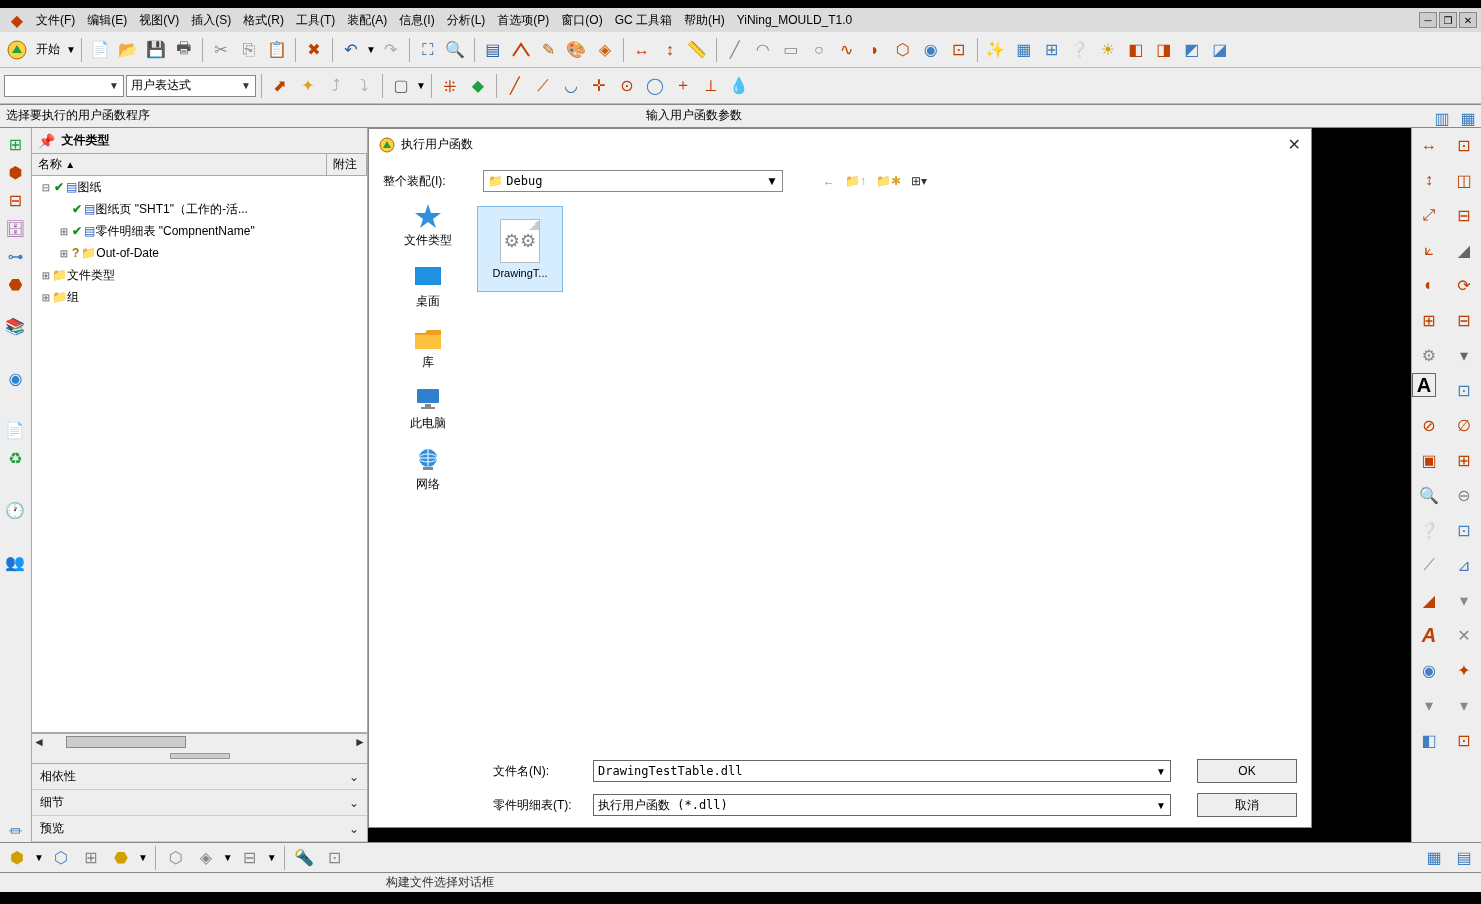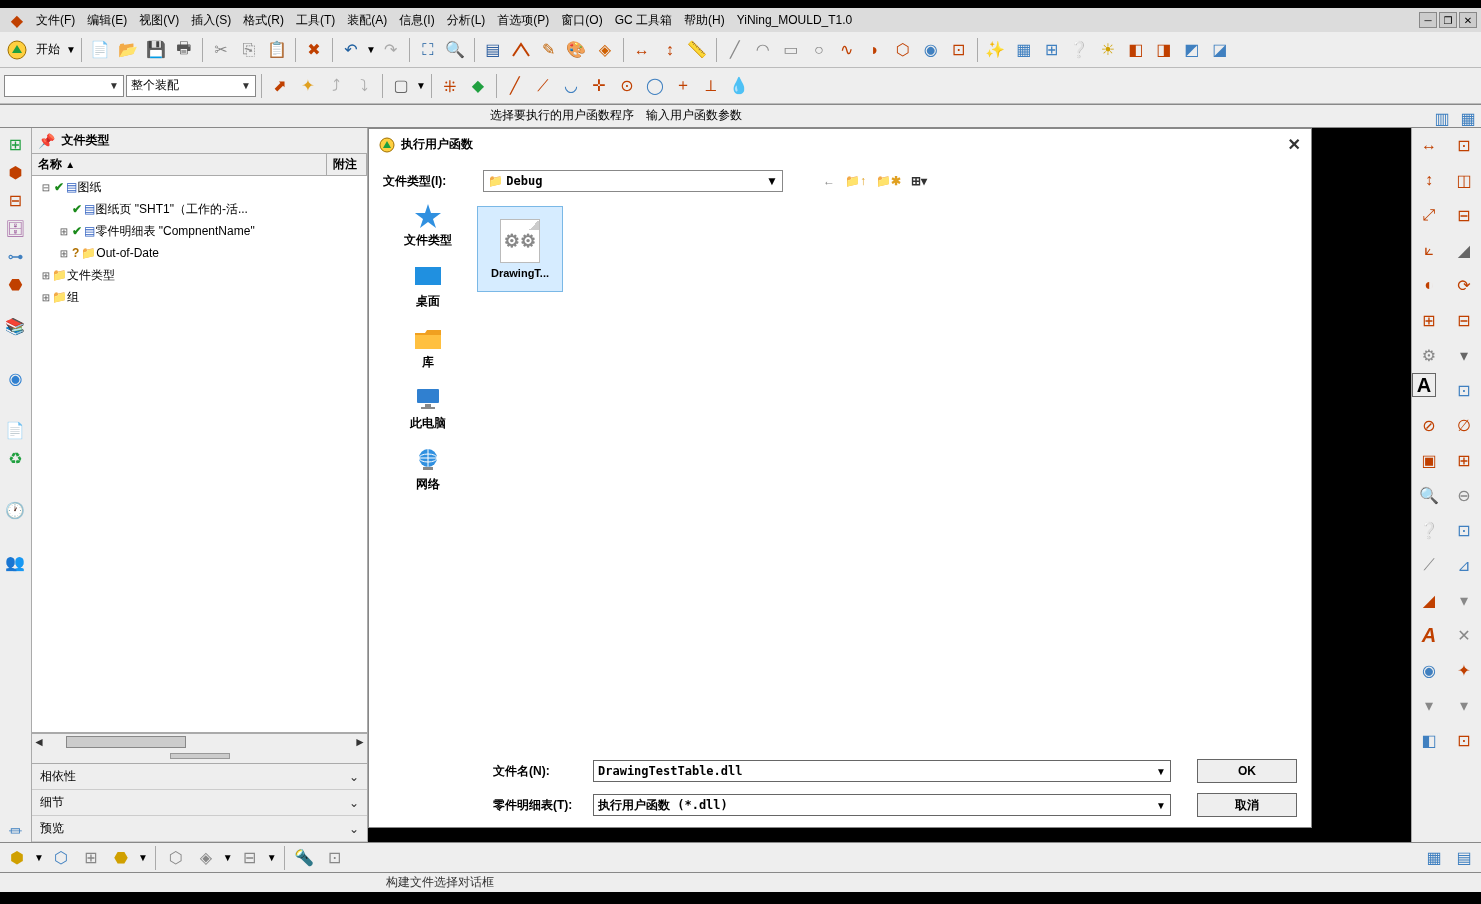--- a/index.html
+++ b/index.html
@@ -10,46 +10,46 @@
 .menu-item{padding:2px 6px;cursor:pointer;}
 .win-controls{display:flex;gap:2px;}
 .win-btn{width:18px;height:16px;background:#ccc;border:1px solid #888;display:flex;align-items:center;justify-content:center;font-size:10px;}
 .toolbar-area{background:#eee;}
 .toolbar{height:36px;background:#eee;border-bottom:1px solid #bbb;display:flex;align-items:center;padding:0 4px;gap:2px;}
 .tb-btn{width:26px;height:26px;border:1px solid transparent;display:flex;align-items:center;justify-content:center;cursor:pointer;font-size:16px;}
 .tb-sep{width:1px;height:24px;background:#aaa;margin:0 3px;}
 .tb-lbl{padding:0 4px;}
 .combo{height:22px;border:1px solid #888;background:#fff;display:flex;align-items:center;padding:0 4px;min-width:100px;justify-content:space-between;}
 .combo .arrow{font-size:10px;color:#333;}
-.statusrow{height:24px;background:#eee;display:flex;border-bottom:1px solid #888;border-top:1px solid #888;text-align:right;}
+.statusrow{height:24px;background:#eee;display:flex;border-bottom:1px solid #888;border-top:1px solid #888;}
 .status-cell{padding:2px 6px;color:#000;flex:0 0 auto;}
 .main{display:flex;height:714px;}
 .leftbar{width:32px;background:#eee;border-right:1px solid #aaa;display:flex;flex-direction:column;align-items:center;gap:4px;padding-top:4px;}
 .leftbar .ico{width:24px;height:24px;display:flex;align-items:center;justify-content:center;font-size:16px;cursor:pointer;}
 .leftbar .spacer{flex:1;}
 .navpanel{width:336px;background:#eee;border-right:1px solid #aaa;display:flex;flex-direction:column;}
 .nav-title{display:flex;align-items:center;padding:4px 6px;font-weight:bold;gap:6px;}
 .nav-title .pin{font-size:14px;}
 .nav-head{display:flex;border-top:1px solid #aaa;border-bottom:1px solid #aaa;background:#eee;}
-.nav-head .col{padding:2px 6px;border-right:1px solid #aaa;font-weight:bold;}
+.nav-head .col{padding:2px 6px;border-right:1px solid #aaa;}
 .nav-head .sort{font-size:10px;}
 .tree{flex:1;background:#fff;overflow:auto;border-bottom:1px solid #aaa;position:relative;}
 .tree-row{display:flex;align-items:center;padding:2px 4px;height:22px;white-space:nowrap;}
 .tw{display:inline-block;width:12px;text-align:center;color:#555;font-size:10px;}
 .chk-green{color:#1a8a1a;font-weight:bold;margin:0 2px;}
 .qmark{color:#b07000;font-weight:bold;margin:0 2px;}
 .folder-y{color:#e0a020;}
 .doc-ico{color:#3060c0;}
 .scroll-h{height:16px;background:#eee;border-top:1px solid #aaa;display:flex;align-items:center;}
 .scroll-h .thumb{height:12px;background:#ccc;border:1px solid #888;width:120px;margin-left:20px;}
 .scroll-h .arr{width:14px;height:14px;display:flex;align-items:center;justify-content:center;color:#333;}
 .accordion{border-top:1px solid #aaa;}
 .acc-row{display:flex;justify-content:space-between;align-items:center;padding:4px 8px;background:#eee;border-bottom:1px solid #ccc;cursor:pointer;}
 .acc-row .chev{font-size:12px;color:#333;}
-.center{flex:1;background:#000;position:relative;font-weight:bold;}
+.center{flex:1;background:#000;position:relative;}
 .dialog{position:absolute;left:0px;top:0px;width:944px;height:700px;background:#fff;border:1px solid #888;display:flex;flex-direction:column;}
 .dlg-title{display:flex;align-items:center;justify-content:space-between;padding:6px 10px;}
 .dlg-title .t{display:flex;align-items:center;gap:6px;}
 .dlg-close{font-size:16px;cursor:pointer;color:#333;}
 .dlg-body{flex:1;display:flex;flex-direction:column;padding:10px 14px;}
 .dlg-row{display:flex;align-items:center;gap:10px;margin-bottom:10px;}
 .dlg-lbl{width:90px;}
 .dlg-combo{flex:0 0 300px;height:22px;border:1px solid #888;display:flex;align-items:center;padding:0 4px;justify-content:space-between;background:#fff;}
 .dlg-toolbar{display:flex;align-items:center;gap:10px;margin-left:30px;}
 .dlg-split{display:flex;flex:1;}
@@ -164,21 +164,21 @@
     <span class="tb-btn" style="color:#c04000">◨</span>
     <span class="tb-btn" style="color:#4080c0">◩</span>
     <span class="tb-btn" style="color:#4080c0">◪</span>
   </div>
   <div class="toolbar">
     <div class="combo" style="min-width:120px">
       <span></span>
         <span class="arrow">▼</span>
     </div>
     <div class="combo" style="min-width:130px">
-      <span>整个装配</span>
+      <span>用户表达式</span>
         <span class="arrow">▼</span>
     </div>
     <span class="tb-sep"></span>
     <span class="tb-btn" style="color:#c04000">⬈</span>
     <span class="tb-btn" style="color:#e0a020">✦</span>
     <span class="tb-btn" style="color:#aaa">⤴</span>
     <span class="tb-btn" style="color:#aaa">⤵</span>
     <span class="tb-sep"></span>
     <span class="tb-btn" style="color:#666">▢</span>
     <span style="font-size:10px">▼</span>
@@ -318,21 +318,21 @@
                 <circle cx="8" cy="8" r="7" fill="#ffd040" stroke="#a07000"></circle>
                 <path d="M4 11 L8 4 L12 11" fill="#20a040"></path>
               </svg>
           </span>
           <span>执行用户函数</span>
         </div>
         <span class="dlg-close">✕</span>
       </div>
       <div class="dlg-body">
         <div class="dlg-row">
-          <span class="dlg-lbl">文件类型(I):</span>
+          <span class="dlg-lbl">整个装配(I):</span>
           <div class="dlg-combo">
             <span><span style="color:#e0a020">📁</span> <span style="font-family:monospace">Debug</span></span>
             <span class="arrow">▼</span>
           </div>
           <div class="dlg-toolbar">
             <span style="color:#888">←</span>
             <span style="color:#e0a020">📁↑</span>
             <span style="color:#e0a020">📁✱</span>
             <span style="color:#333">⊞▾</span>
           </div>

